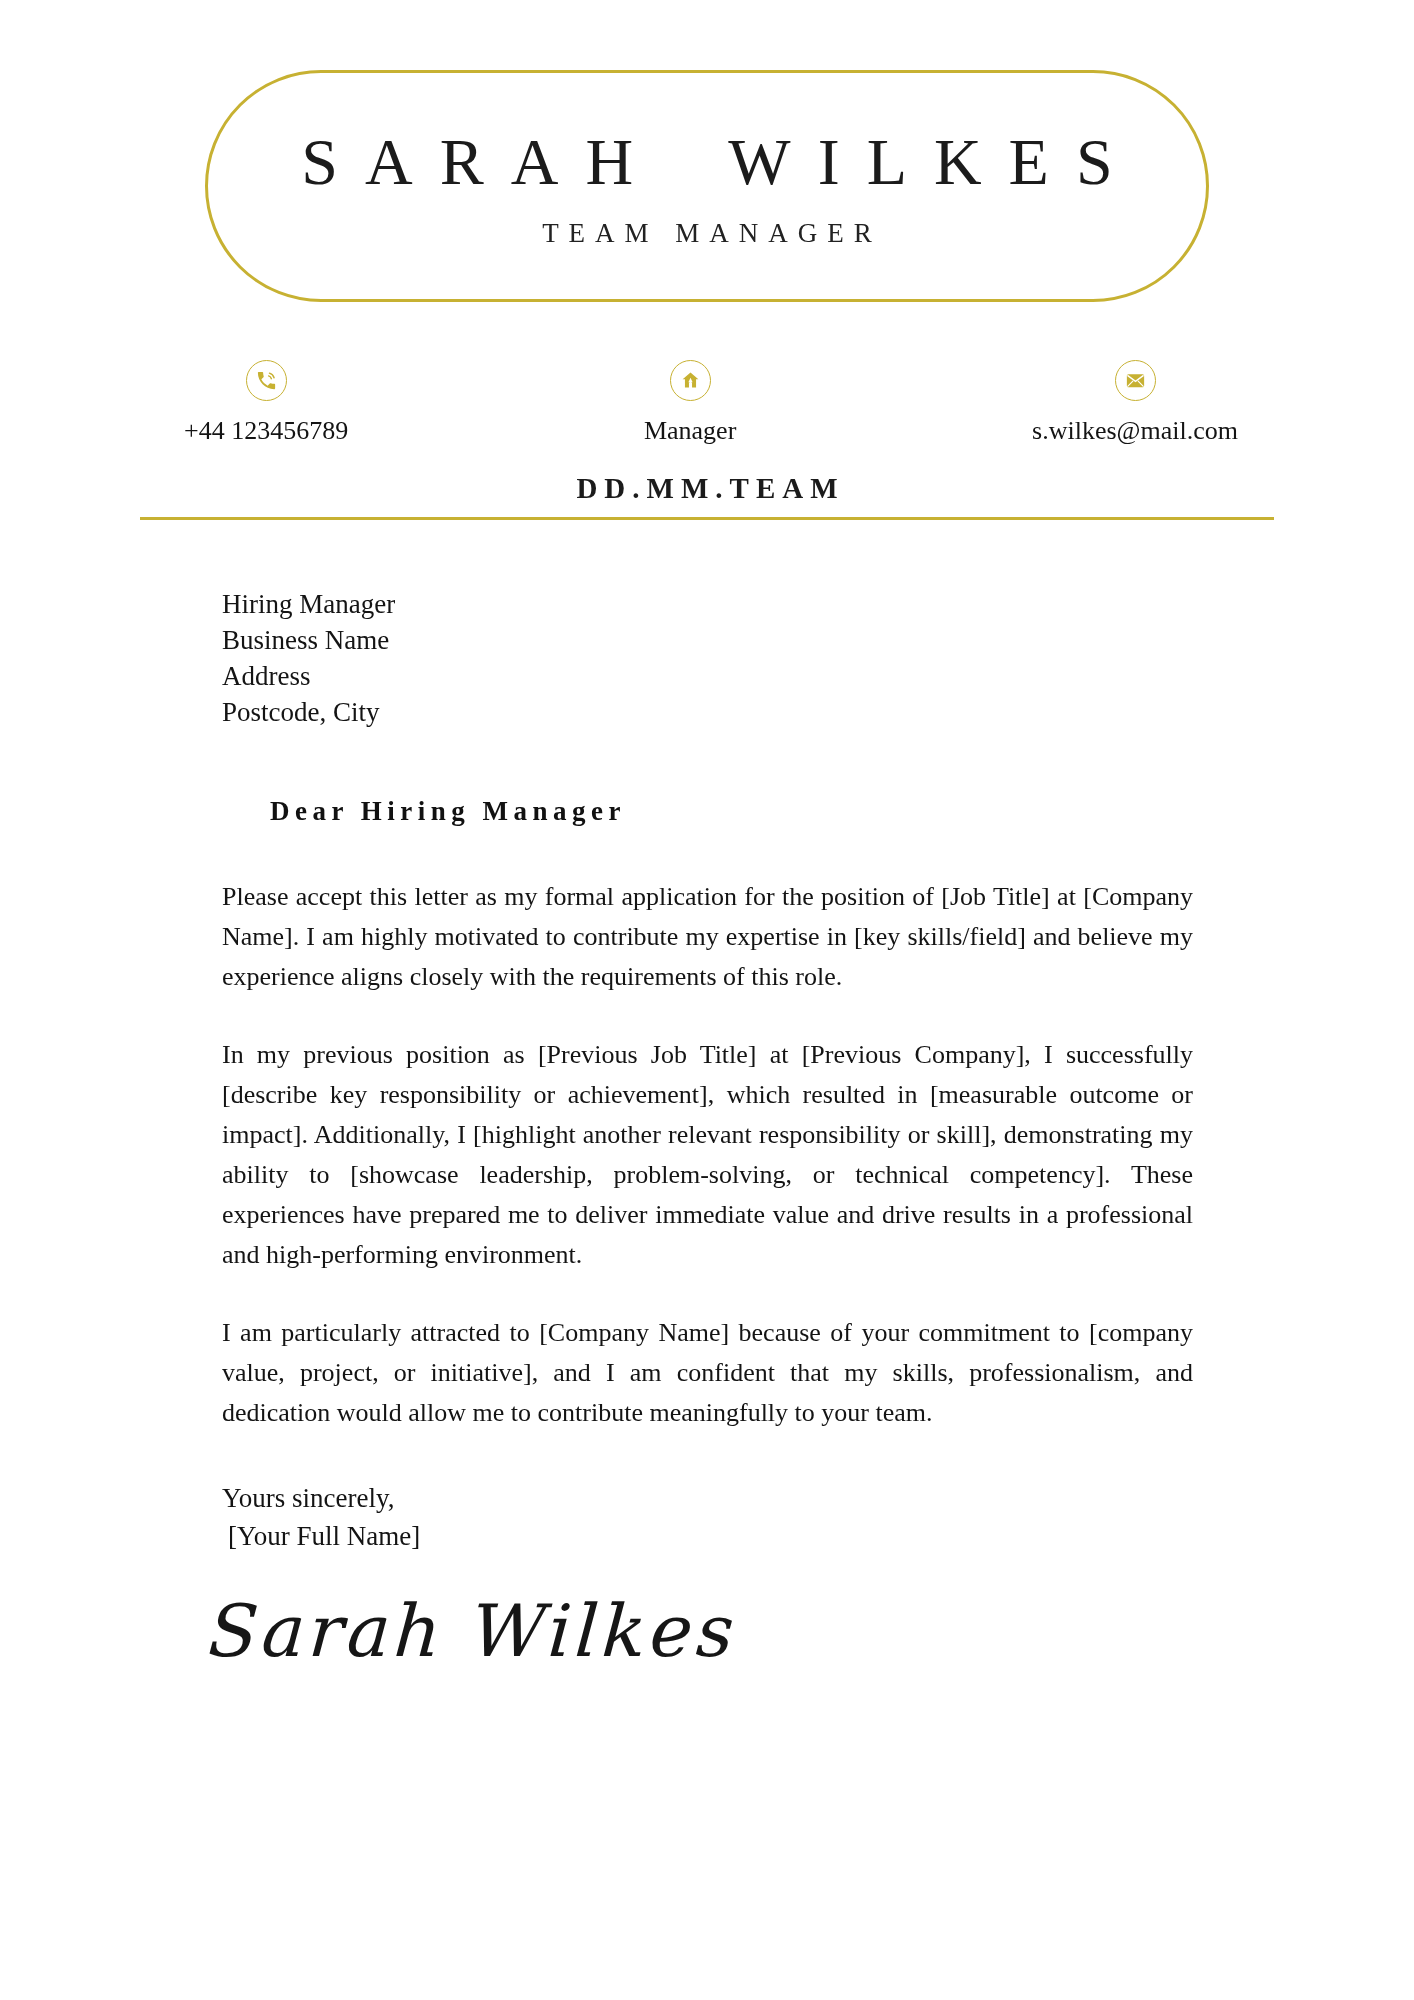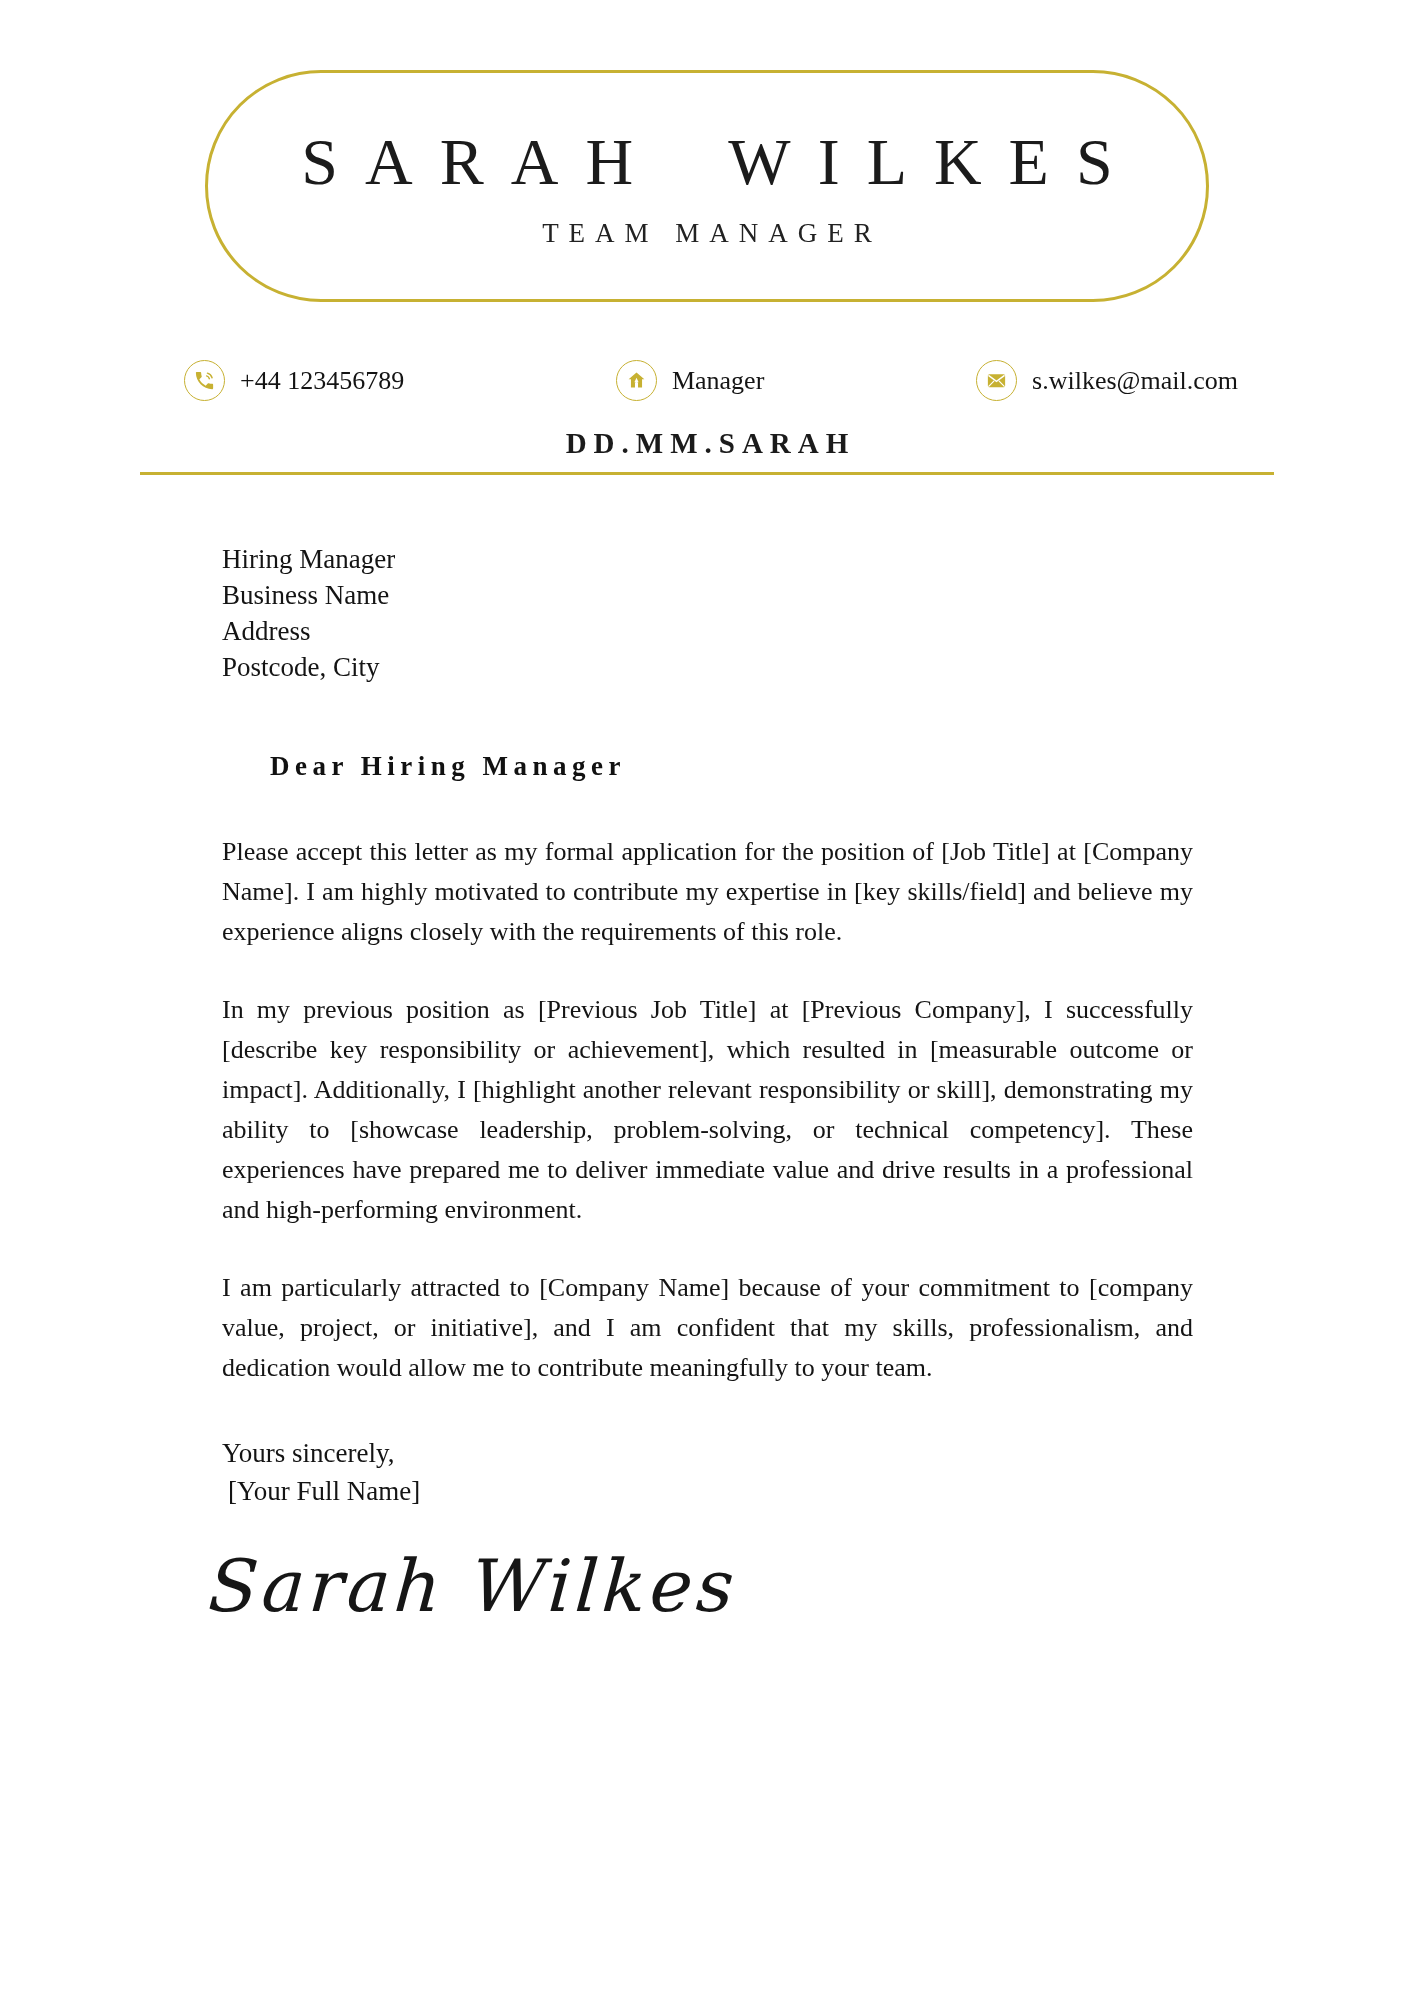--- a/index.html
+++ b/index.html
@@ -49,20 +49,21 @@
   .contact-row {
     margin: 58px 86px 0 94px;
     display: flex;
     justify-content: space-between;
     align-items: center;
   }
   .contact-item {
     display: flex;
     align-items: center;
     gap: 15px;
+    flex-direction: column;
   }
   .icon-circle {
     width: 41px;
     height: 41px;
     flex: 0 0 41px;
     border: 1.8px solid #c7b132;
     border-radius: 50%;
     display: flex;
     align-items: center;
     justify-content: center;
@@ -180,21 +181,21 @@
           <rect x="3" y="5.5" width="18" height="13.5" rx="1.6" fill="#c7b132"></rect>
           <path d="M3.6 6.6 12 12.8l8.4-6.2" fill="none" stroke="#ffffff" stroke-width="1.5"></path>
           <path d="M3.6 18.4 9.5 12.3 M20.4 18.4 14.5 12.3" fill="none" stroke="#ffffff" stroke-width="1.2"></path>
         </svg>
       </span>
       <span class="contact-text">s.wilkes@mail.com</span>
     </div>
 
   </div>
 
-  <div class="date-line">DD.MM.SARAH</div>
+  <div class="date-line">DD.MM.TEAM</div>
   <div class="gold-rule"></div>
 
   <div class="content">
 
     <div class="recipient">
       <div>Hiring Manager</div>
       <div>Business Name</div>
       <div>Address</div>
       <div>Postcode, City</div>
     </div>

